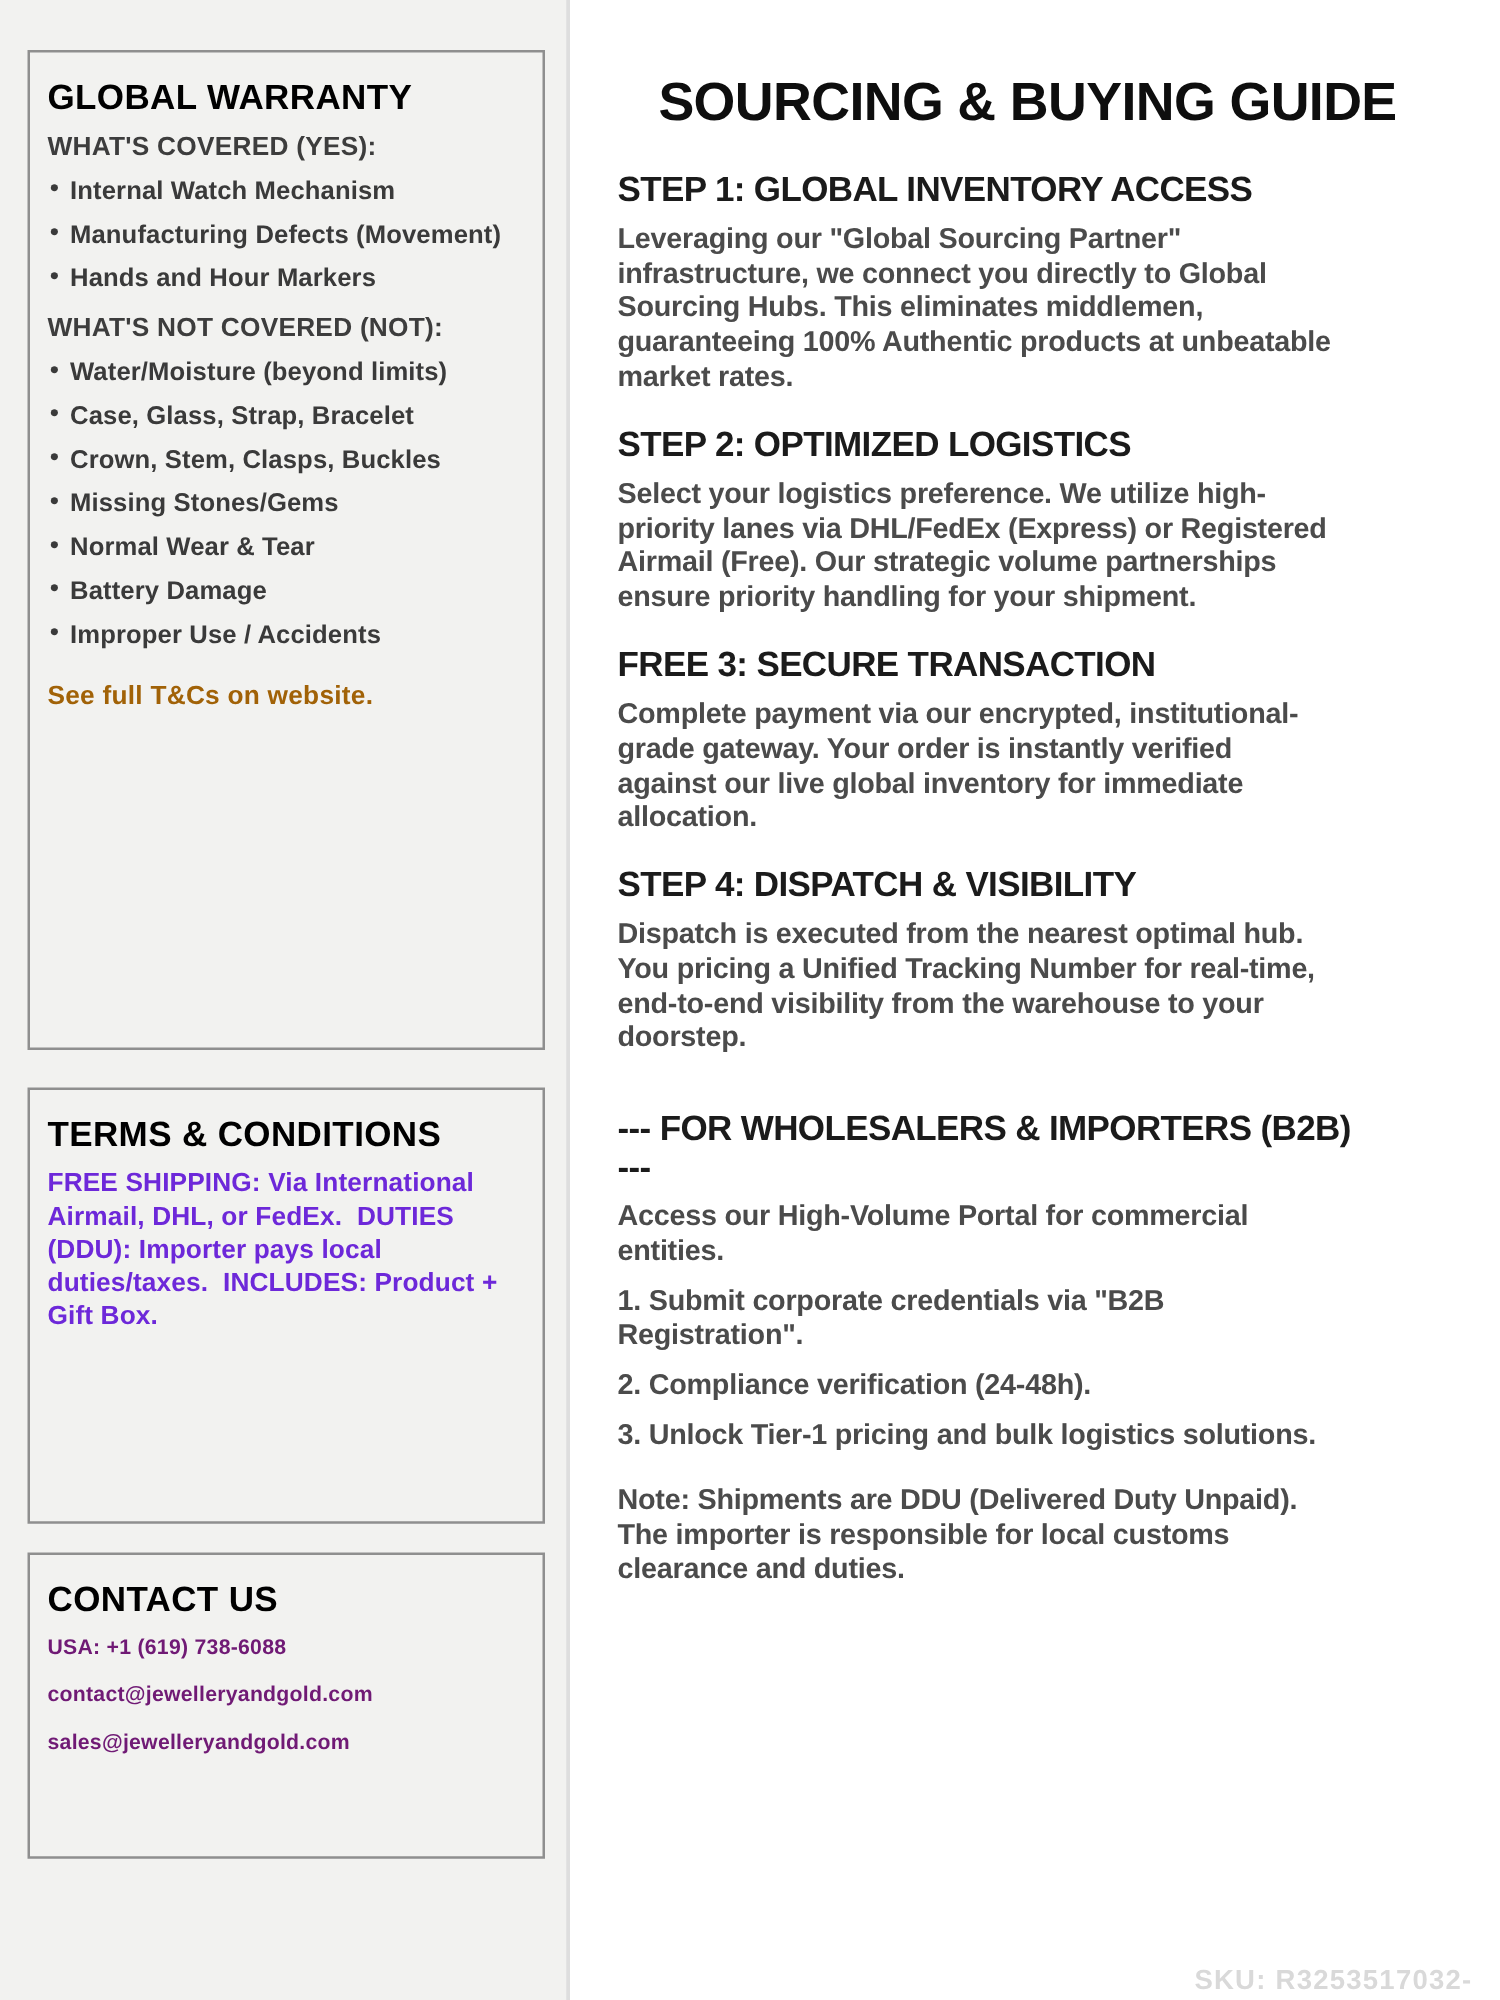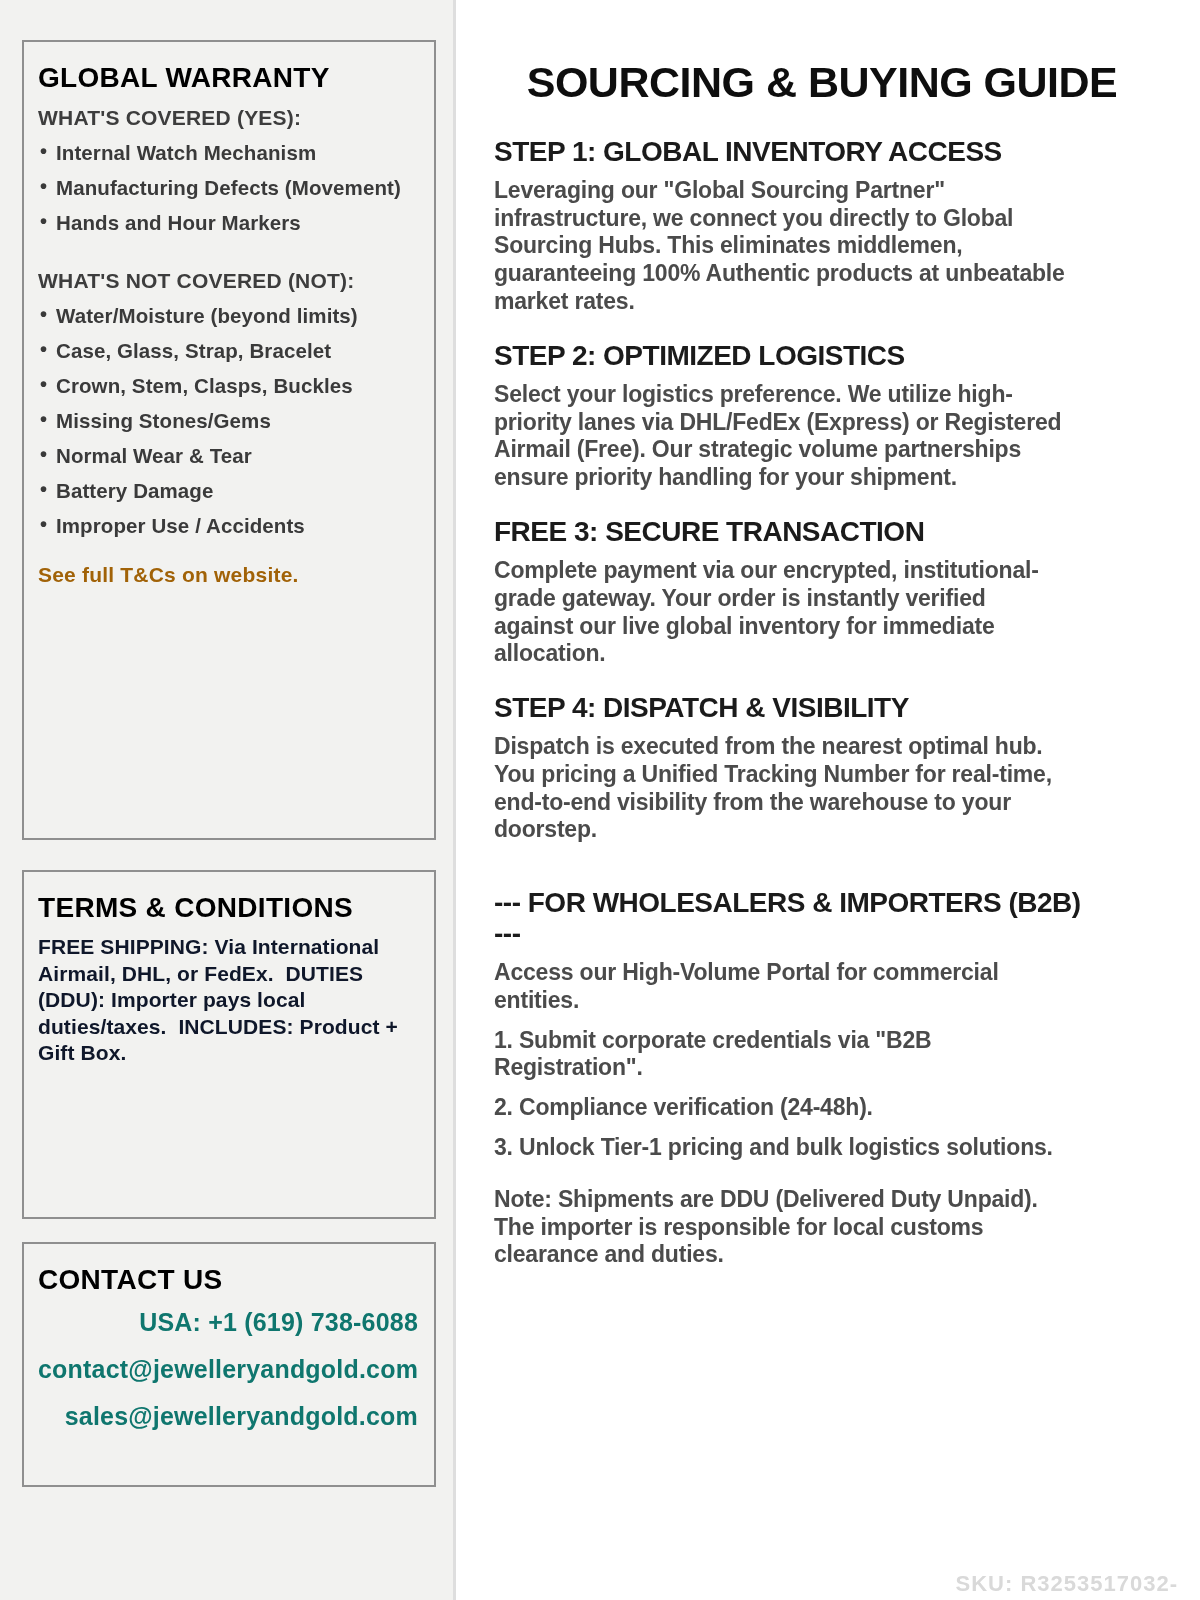--- a/index.html
+++ b/index.html
@@ -43,33 +43,33 @@
   .bullet-list li {
     font-size: 20.5px; font-weight: 700; color: #3a3a3a;
     line-height: 1.05; margin-bottom: 13.5px;
     padding-left: 18px; position: relative; letter-spacing: 0.1px;
   }
   .bullet-list li::before {
     content: "\2022";
     position: absolute; left: 2px; top: -1px;
     color: #3a3a3a; font-size: 20px;
   }
-  .gap-heading { margin-top: 34px; }
+  .gap-heading { margin-top: 16px; }
   .footnote {
     margin-top: 26px;
     font-size: 21px; font-weight: 700; color: #a16207; letter-spacing: 0.2px;
   }
   .panel-body {
     margin-top: 10px;
-    font-size: 21px; font-weight: 700; color: #0f172a;
+    font-size: 21px; font-weight: 700; color: #6d28d9;
     line-height: 1.26; letter-spacing: 0.1px;
     white-space: pre-wrap;
   }
   .contact-line {
-    font-size: 25px; font-weight: 700; color: #0f766e; letter-spacing: 0.2px; text-align: right;
+    font-size: 17px; font-weight: 700; color: #701a75; letter-spacing: 0.2px;
   }
   .contact-line.phone { margin-top: 12px; }
   .contact-line.mail  { margin-top: 18px; }
 
   
   .main {
     position: relative;
     flex: 1 1 auto;
     padding: 58px 50px 0 38px;
     background: #ffffff;

